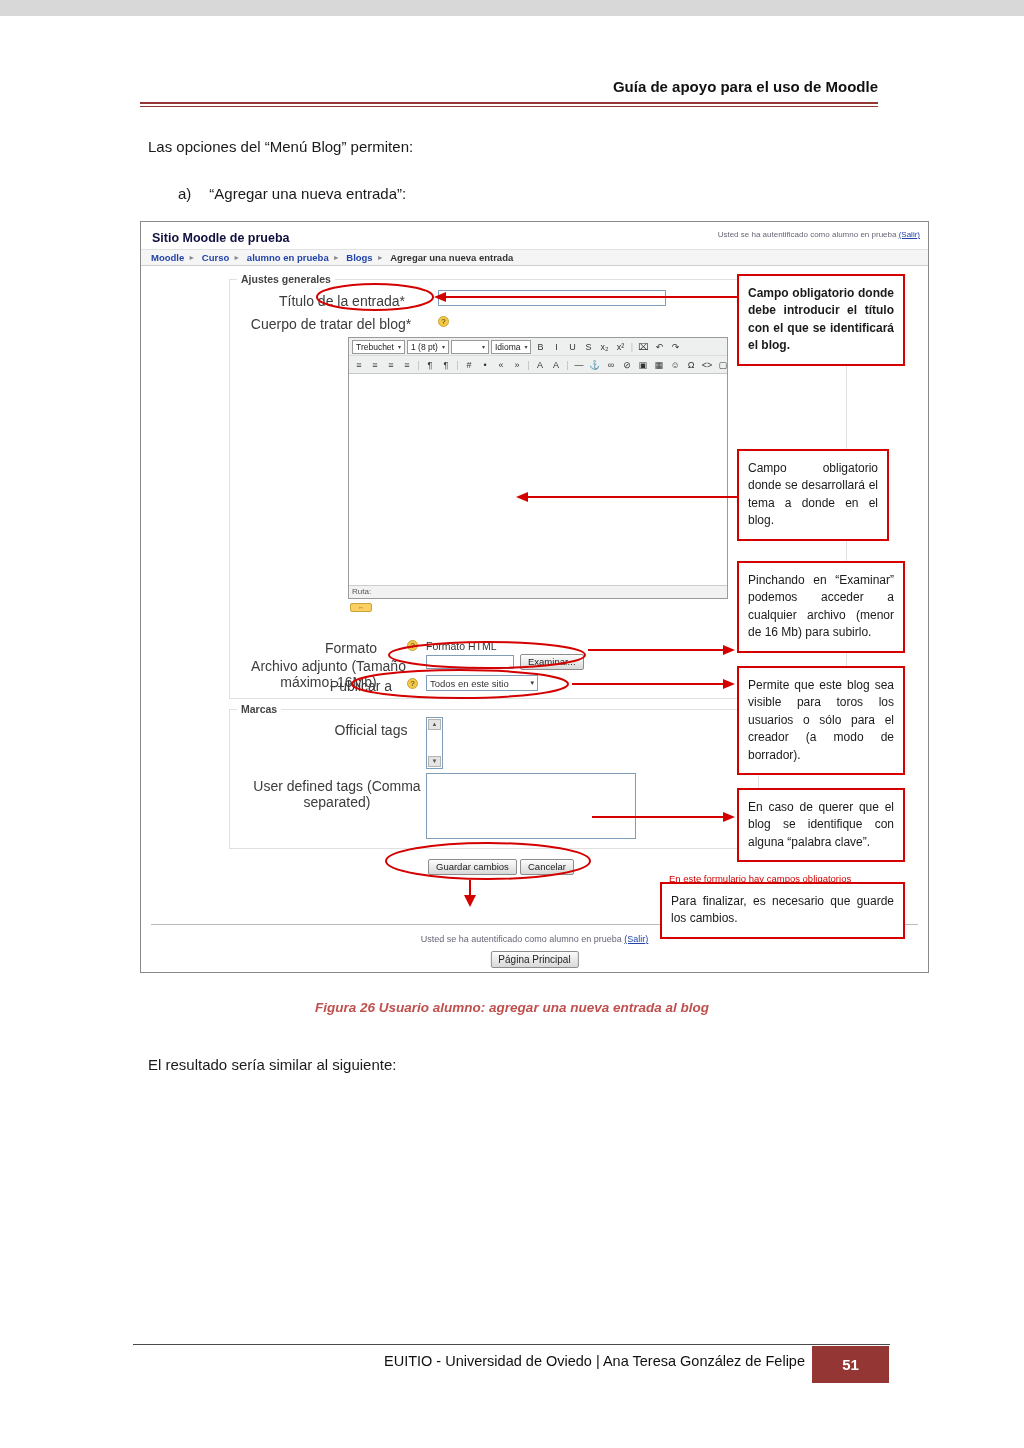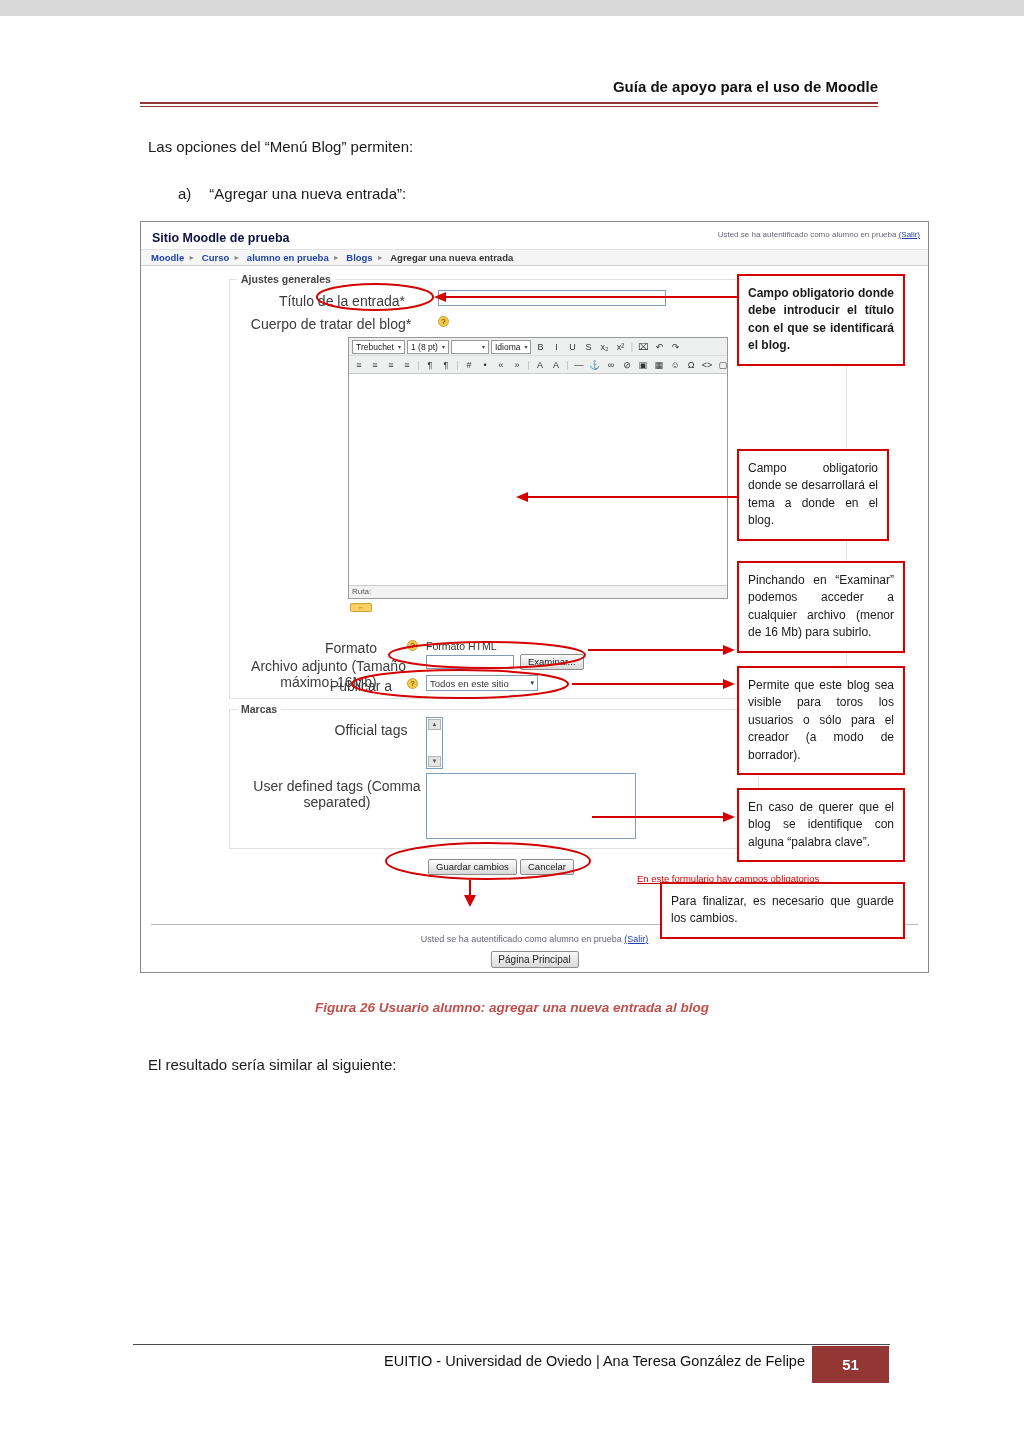--- a/index.html
+++ b/index.html
@@ -84,21 +84,21 @@
   .sb-btn{position:absolute;left:1px;width:13px;height:11px;background:#e4e4e4;border:1px solid #b3b3b3;font-size:6px;line-height:9px;text-align:center;color:#555;cursor:pointer;}
   .sb-btn.up{top:1px;}
   .sb-btn.down{bottom:1px;}
   .usertags-box{position:absolute;left:285px;top:551px;width:210px;height:66px;border:1px solid #7f9db9;background:#fff;cursor:text;}
 
   .bevel{position:absolute;font-family:"Liberation Sans",sans-serif;font-size:9.5px;color:#222;background:linear-gradient(#fdfdfd,#d8d8d8);border:1px solid #8c8c8c;border-radius:2px;padding:1px 7px;height:16px;line-height:12px;cursor:pointer;}
   .btn-browse{left:379px;top:432px;}
   .btn-save{left:287px;top:637px;}
   .btn-cancel{left:379px;top:637px;}
   .btn-home{left:50%;transform:translateX(-50%);top:729px;font-size:10px;height:17px;}
-  .req-note{position:absolute;left:496px;top:651px;font-size:9.5px;color:var(--required-red);text-decoration:underline;}
+  .req-note{position:absolute;left:528px;top:651px;font-size:9.5px;color:var(--required-red);text-decoration:underline;}
   .m-divider{position:absolute;left:10px;right:10px;top:702px;border-top:1px solid #bbb;}
   .m-status-bottom{position:absolute;left:0;right:0;top:712px;text-align:center;font-size:9px;}
 
   
   .callout{position:absolute;background:#fff;border:2px solid var(--annotation-red);padding:9px 9px;font-size:12px;line-height:1.45;text-align:justify;color:#1a1a1a;z-index:5;}
   .c1{left:737px;top:258px;width:168px;font-weight:bold;}
   .c2{left:737px;top:433px;width:152px;}
   .c3{left:737px;top:545px;width:168px;}
   .c4{left:737px;top:650px;width:168px;}
   .c5{left:737px;top:772px;width:168px;}

